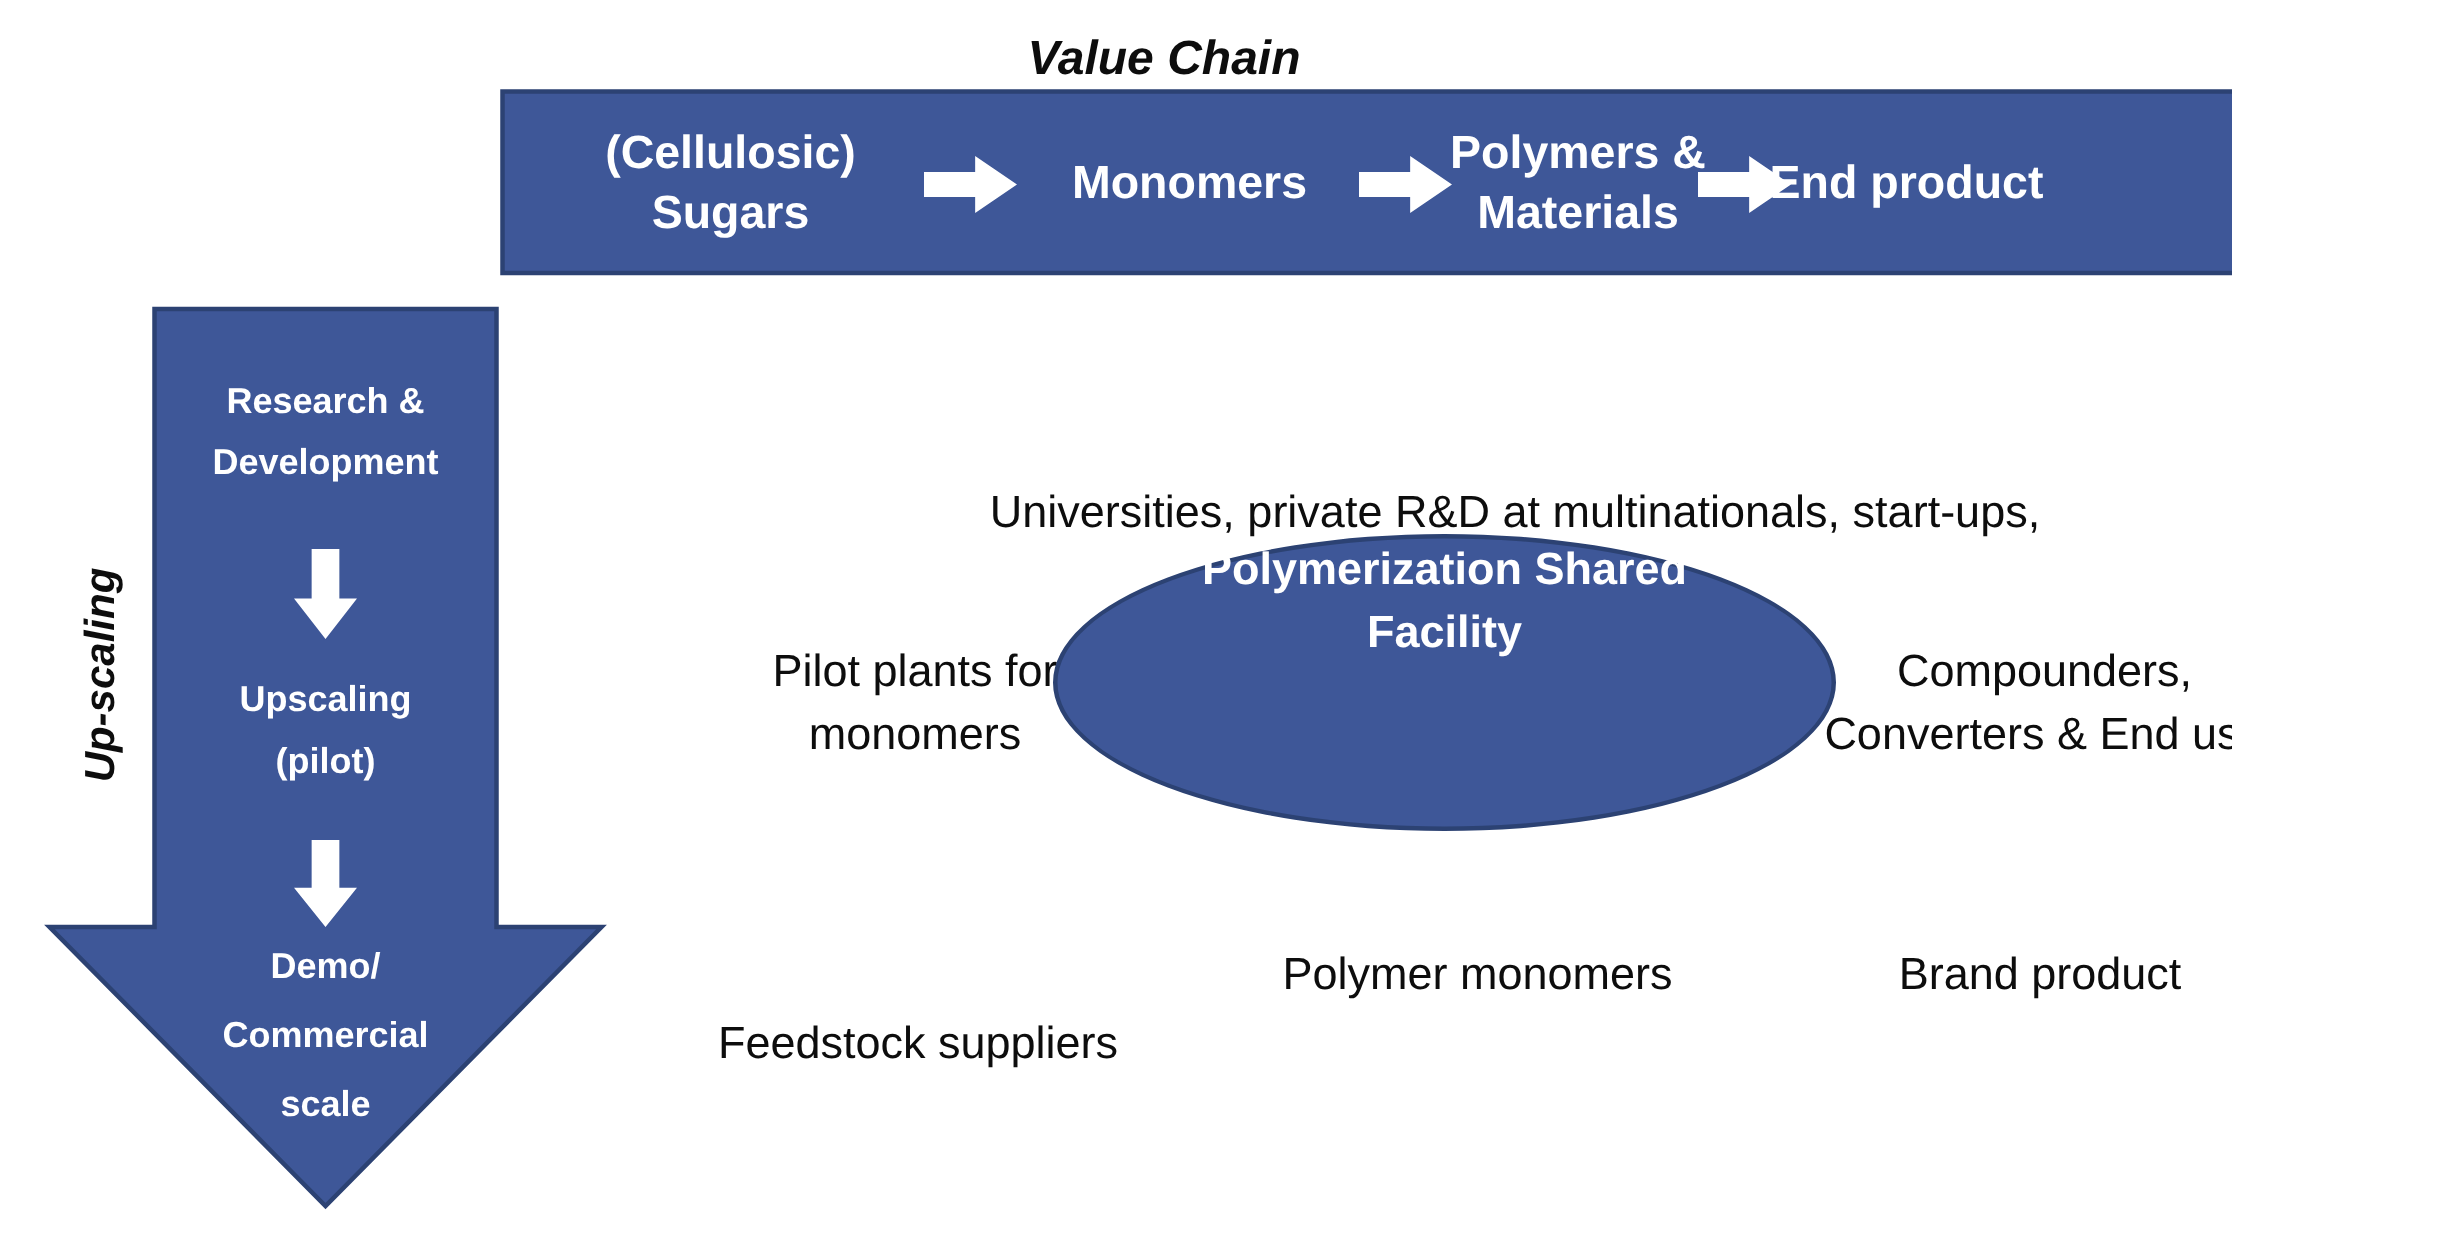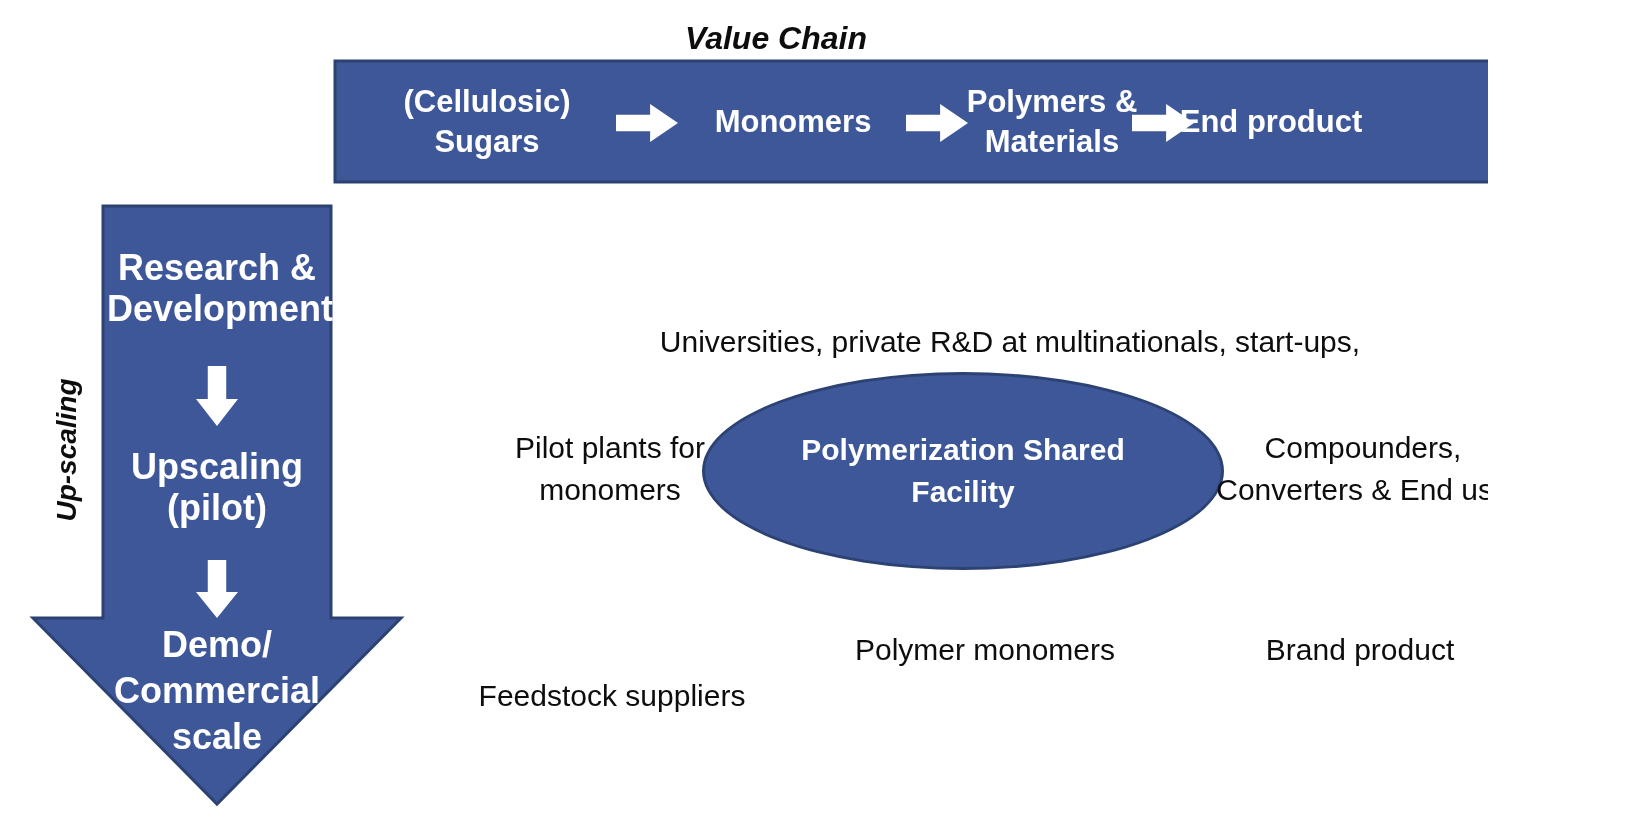--- a/index.html
+++ b/index.html
@@ -25,21 +25,21 @@
     font-weight: bold;
     text-align: center;
     font-size: 31px;
     line-height: 40px;
   }
   .v-stage {
     position: absolute;
     color: var(--text-light, #ffffff);
     font-weight: bold;
     text-align: center;
-    font-size: 36px;
+    font-size: 24px;
     line-height: 41px;
     width: 220px;
     left: 107px;
   }
   .v-stage.tall { line-height: 46px; }
   .note {
     position: absolute;
     color: var(--text-dark, #0d0d0d);
     font-size: 30px;
     line-height: 42px;
@@ -73,28 +73,27 @@
     clip-path: polygon(0% 28%, 55% 28%, 55% 0%, 100% 50%, 55% 100%, 55% 72%, 0% 72%);
   }
   .block-arrow-down {
     position: absolute;
     width: 42px; height: 60px;
     background: var(--text-light, #ffffff);
     clip-path: polygon(28% 0%, 72% 0%, 72% 55%, 100% 55%, 50% 100%, 0% 55%, 28% 55%);
   }
   .ellipse {
     position: absolute;
-    left: 702px; top: 372px;
+    left: 702px; top: 356px;
     width: 522px; height: 198px;
     background: var(--arrow-fill, #3E5798);
     border: 3px solid var(--arrow-border, #2C4273);
     border-radius: 50%;
     box-sizing: border-box;
     display: flex;
-    align-items: center;
     justify-content: center;
   }
   .ellipse-label {
     color: var(--text-light, #ffffff);
     font-weight: bold;
     font-size: 30px;
     line-height: 42px;
     text-align: center;
   }
 </style>

